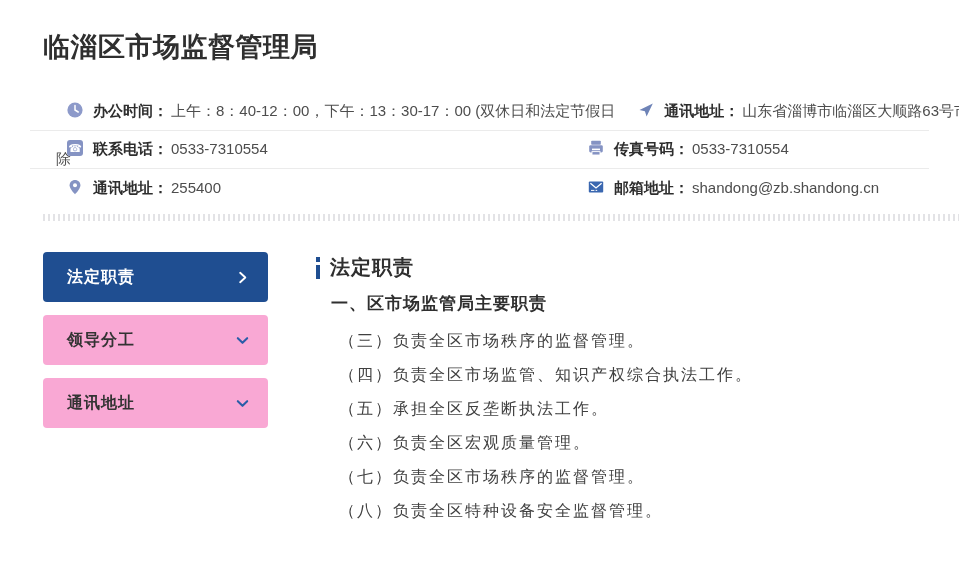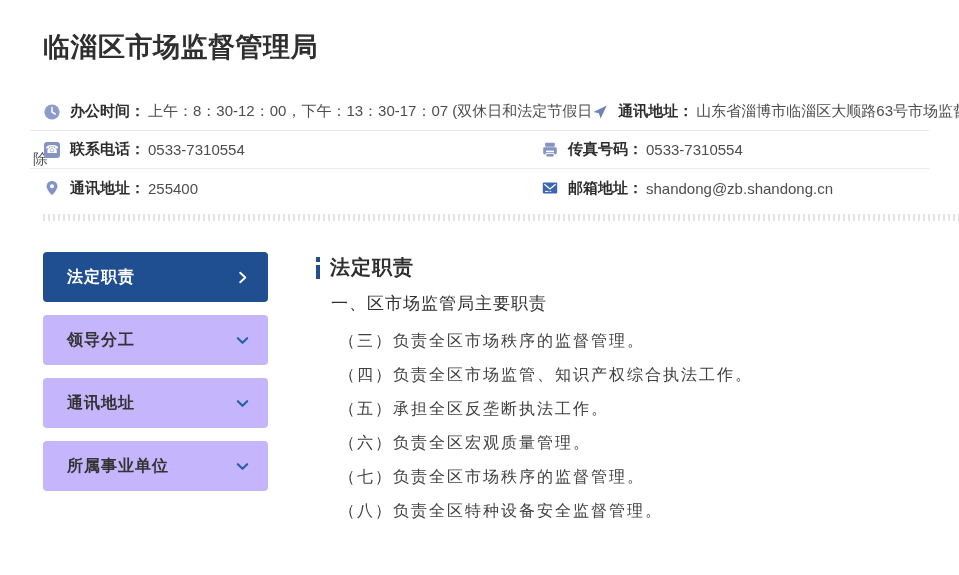--- a/index.html
+++ b/index.html
@@ -16,23 +16,24 @@
     font-size: 27px; font-weight: bold; color: #2f2f2f; letter-spacing: .5px;
   }
   
   .contact { margin: 28px 30px 0 30px; font-size: 15px; }
   .c-row {
     display: flex; align-items: center; height: 38px;
     border-bottom: 1px solid #ebebeb;
   }
   .c-row.last { border-bottom: none; }
   .c-cell {
-    display: flex; align-items: center;
+    display: flex; align-items: flex-start;
     flex: 0 0 512px; padding-left: 14px; position: relative;
     white-space: nowrap;
+    margin-left: 23px;
   }
   .c-cell.right { flex: 1 1 auto; padding-left: 0; }
   .c-icon { width: 16px; height: 16px; margin-right: 10px; flex: none; position: relative; z-index: 2; }
   .c-label { font-weight: bold; color: #2e2e2e; margin-right: 3px; }
   .c-value { color: #4d4d4d; }
   .overflow-char {
     position: absolute; left: 3px; top: 10px;
     color: #4d4d4d; z-index: 1; font-size: 15px;
   }
   .phone-badge {
@@ -44,38 +45,38 @@
   
   .hatch {
     margin: 7px 0 0 43px; height: 7px;
     background: repeating-linear-gradient(90deg, #e3e3e6 0 2px, #ffffff 2px 5px);
   }
   
   .content { display: flex; margin: 31px 0 0 43px; }
   .sidebar { width: 225px; flex: none; }
   .side-item {
     height: 50px; margin-bottom: 13px; border-radius: 4px;
-    background: #c4b5fd; color: #333;
+    background: #f9a8d4; color: #333;
     display: flex; align-items: center; justify-content: space-between;
     padding: 0 18px 0 24px;
     font-size: 16px; font-weight: bold; letter-spacing: 1px;
     cursor: pointer;
   }
   .side-item.active { background: #1f4e91; color: #fff; }
   .side-item .chev-right { display: none; }
   .side-item.active .chev-right { display: block; }
   
   .main { margin-left: 48px; padding-top: 2px; }
   .heading { display: flex; align-items: center; }
   .marker { width: 4px; margin-right: 10px; display: flex; flex-direction: column; }
   .marker .seg-top { width: 4px; height: 5px; background: #1f4e91; }
   .marker .seg-gap { height: 3px; }
   .marker .seg-bottom { width: 4px; height: 14px; background: #1f4e91; }
   .section-title { margin: 0; font-size: 20px; font-weight: bold; color: #2f2f2f; letter-spacing: 1px; }
-  .subtitle { margin: 11px 0 0 15px; font-size: 17px; font-weight: normal; color: #2f2f2f; letter-spacing: 1px; }
+  .subtitle { margin: 11px 0 0 15px; font-size: 17px; font-weight: bold; color: #2f2f2f; letter-spacing: 1px; }
   .duties {
     list-style: none; margin: 9px 0 0 23px; padding: 0;
     font-family: "Liberation Serif", serif;
     font-size: 16px; color: #404040; letter-spacing: 2px;
   }
   .duties li { line-height: 34px; height: 34px; white-space: nowrap; }
 </style>
 </head>
 <body>
 
@@ -83,21 +84,21 @@
 
 <div class="contact">
 
   <div class="c-row">
     <div class="c-cell">
       <svg class="c-icon" viewBox="0 0 16 16">
         <circle cx="8" cy="8" r="7.6" fill="#8d9aca"></circle>
         <path d="M8 3.6 L8 8 L11.2 10" stroke="#fff" stroke-width="1.5" fill="none" stroke-linecap="round"></path>
       </svg>
       <span class="c-label">办公时间：</span>
-      <span class="c-value">上午：8：30-12：00，下午：13：30-17：07 (双休日和法定节假日</span>
+      <span class="c-value">上午：8：40-12：00，下午：13：30-17：00 (双休日和法定节假日</span>
     </div>
     <div class="c-cell right">
       <svg class="c-icon" viewBox="0 0 16 16">
         <path d="M1.5 8 L14.8 1.4 L8.6 14.6 L6.9 9.3 Z" fill="#6e83b7"></path>
       </svg>
       <span class="c-label">通讯地址：</span>
       <span class="c-value">山东省淄博市临淄区大顺路63号市场监督管理局</span>
     </div>
   </div>
 
@@ -160,27 +161,20 @@
         <path d="M3 5.5 L8 10.5 L13 5.5" stroke="#2a5da8" stroke-width="2.2" fill="none" stroke-linecap="round" stroke-linejoin="round"></path>
       </svg>
     </div>
       <div class="side-item">
       <span class="side-label">通讯地址</span>
 
       <svg class="chev-down" width="15" height="15" viewBox="0 0 16 16">
         <path d="M3 5.5 L8 10.5 L13 5.5" stroke="#2a5da8" stroke-width="2.2" fill="none" stroke-linecap="round" stroke-linejoin="round"></path>
       </svg>
     </div>
-      <div class="side-item">
-      <span class="side-label">所属事业单位</span>
-
-      <svg class="chev-down" width="15" height="15" viewBox="0 0 16 16">
-        <path d="M3 5.5 L8 10.5 L13 5.5" stroke="#2a5da8" stroke-width="2.2" fill="none" stroke-linecap="round" stroke-linejoin="round"></path>
-      </svg>
-    </div>
     </nav>
 
   <main class="main">
     <div class="heading">
       <span class="marker">
         <span class="seg-top"></span>
           <span class="seg-gap"></span>
           <span class="seg-bottom"></span>
       </span>
       <h2 class="section-title">法定职责</h2>

